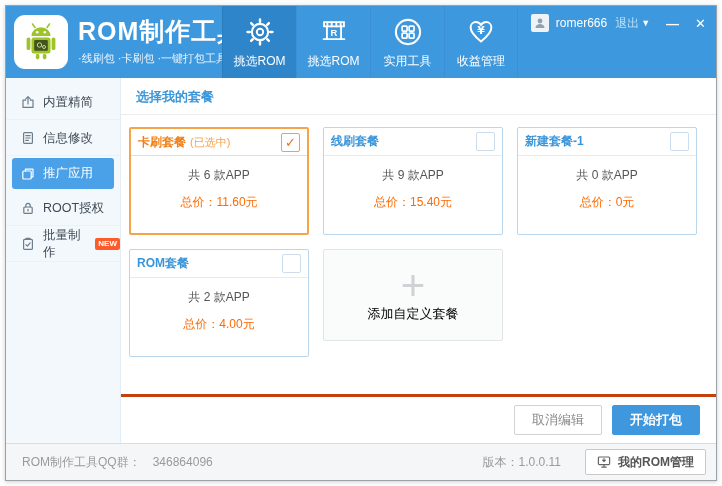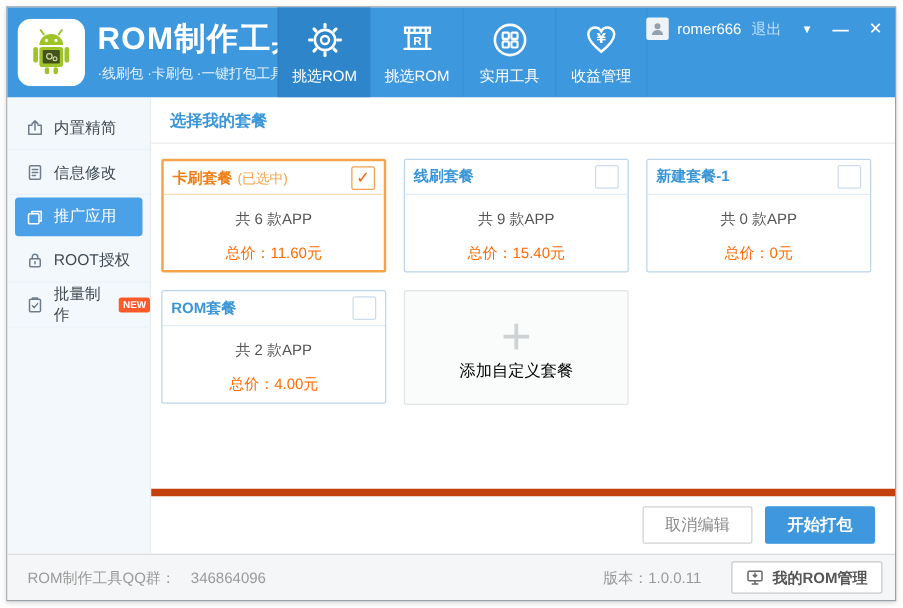--- a/index.html
+++ b/index.html
@@ -25,21 +25,21 @@
     justify-content:flex-end;padding-bottom:8px;box-sizing:border-box;color:#fff;
     cursor:pointer;border-left:1px solid rgba(0,0,0,.05);
   }
   .nav-item:last-child{border-right:1px solid rgba(0,0,0,.05);}
   .nav-item.active{background:#2e85c9;}
   .nav-icon{width:34px;height:34px;margin-bottom:4px;}
   .nav-label{font-size:12px;}
   .user-area{position:absolute;right:10px;top:8px;display:flex;align-items:center;color:#fff;font-size:12px;}
   .avatar{width:18px;height:18px;background:#eef3f7;border-radius:2px;display:flex;align-items:center;justify-content:center;margin-right:7px;}
   .user-name{margin-right:8px;}
-  .logout-link{color:#bfe0f7;cursor:pointer;margin-right:16px;}
+  .logout-link{color:#bfe0f7;cursor:pointer;margin-right:2px;}
   .caret{font-size:9px;cursor:pointer;margin-right:16px;}
   .win-min{font-size:13px;cursor:pointer;margin-right:16px;font-weight:bold;}
   .win-close{font-size:13px;cursor:pointer;font-weight:bold;}
   
   .sidebar{
     position:absolute;left:0;top:72px;bottom:37px;width:115px;background:#f3f8fc;
     border-right:1px solid #e2ecf4;box-sizing:border-box;padding-top:6px;
   }
   .side-item{
     display:flex;align-items:center;height:34px;margin:1px 0;padding-left:15px;
@@ -59,21 +59,21 @@
   .main{
     position:absolute;left:115px;top:72px;right:0;bottom:37px;background:#fff;
     display:flex;flex-direction:column;
   }
   .main-head{
     height:36px;line-height:37px;padding:0 15px;font-size:13px;font-weight:bold;
     color:#3a96d9;border-bottom:1px solid #ececec;flex:none;
   }
   .cards{flex:1;padding:12px 8px;display:flex;flex-wrap:wrap;align-content:flex-start;gap:14px;overflow:hidden;}
   .card{
-    width:180px;height:91px;border:1px solid #b9d6ec;border-radius:2px;background:#fff;
+    width:180px;height:108px;border:1px solid #b9d6ec;border-radius:2px;background:#fff;
     box-sizing:border-box;cursor:pointer;
   }
   .card.selected{border:2px solid #f6a44c;}
   .card-head{height:27px;display:flex;align-items:center;padding:0 7px;border-bottom:1px solid #e0edf7;}
   .card.selected .card-head{border-bottom:1px solid #f8dcb2;height:26px;}
   .card-title{font-size:12px;font-weight:bold;color:#3a96d9;}
   .card.selected .card-title{color:#f07f16;}
   .card-note{font-size:11px;color:#f5a14b;margin-left:4px;}
   .checkbox{
     margin-left:auto;width:17px;height:17px;border:1px solid #ccdcec;border-radius:2px;
@@ -86,21 +86,21 @@
   .card-price{font-size:12px;color:#ff6a00;margin-top:10px;}
   .add-card{
     width:180px;height:92px;background:#fafbfb;border:1px solid #e2e5e7;border-radius:2px;
     box-sizing:border-box;display:flex;flex-direction:column;align-items:center;
     justify-content:center;cursor:pointer;
   }
   .plus-glyph{font-size:42px;font-weight:100;line-height:36px;color:#cfd2d4;}
   .add-label{font-size:13px;color:#000000;margin-top:1px;}
   
   .actions{
-    flex:none;height:46px;border-top:6px solid #c2410c;display:flex;align-items:center;
+    flex:none;height:46px;border-top:3px solid #c2410c;display:flex;align-items:center;
     justify-content:flex-end;gap:10px;padding:0 16px;
   }
   .btn{height:30px;width:88px;border-radius:2px;font-size:13px;cursor:pointer;
     font-family:inherit;display:flex;align-items:center;justify-content:center;box-sizing:border-box;}
   .btn-cancel{background:#fff;border:1px solid #d2d2d2;color:#888;}
   .btn-primary{background:#3f97dd;border:1px solid #3f97dd;color:#fff;font-weight:bold;}
   
   .statusbar{
     position:absolute;left:0;right:0;bottom:0;height:37px;background:#f5f6f7;
     border-top:1px solid #dcdcdc;box-sizing:border-box;display:flex;align-items:center;

